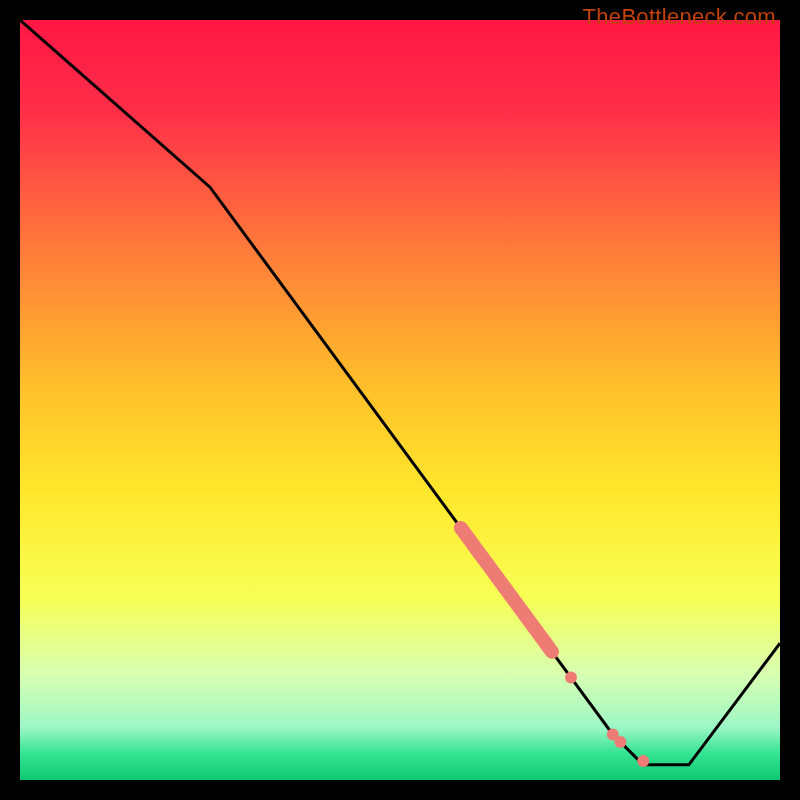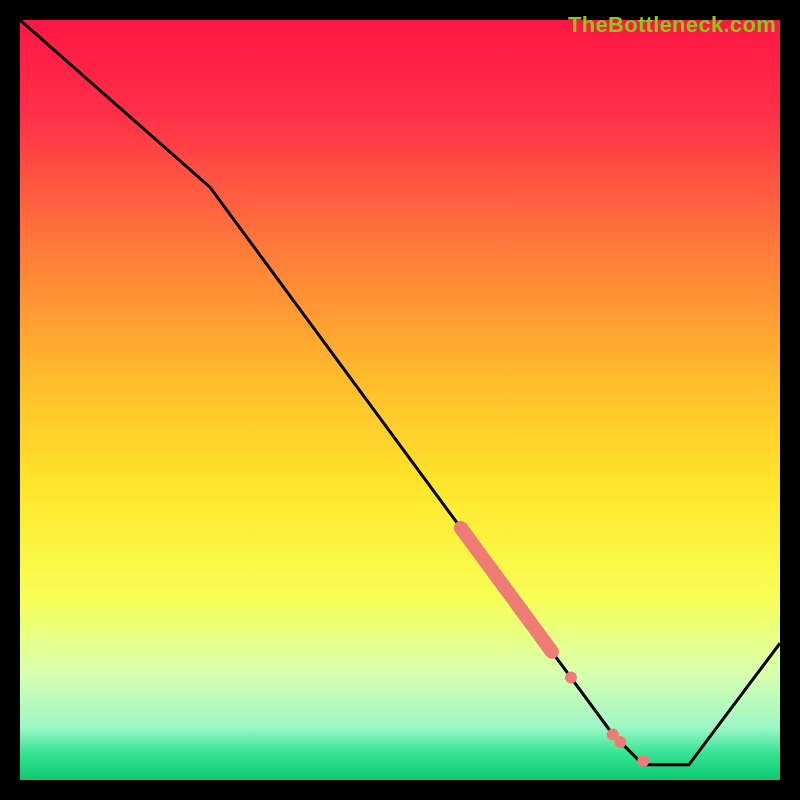--- a/index.html
+++ b/index.html
@@ -20,26 +20,26 @@
   }
   .plot {
     position: absolute;
     left: 20px;
     top: 20px;
     width: 760px;
     height: 760px;
   }
   .watermark {
     position: absolute;
-    top: 12px;
+    top: 4px;
     right: 24px;
     font-family: Arial, Helvetica, sans-serif;
     font-size: 22px;
-    font-weight: 700;
-    color: #84cc16;
+    font-weight: 400;
+    color: #c2410c;
     letter-spacing: 0.3px;
   }
 </style>
 </head>
 <body>
 
 <div class="frame"></div>
 
 <svg class="plot" viewBox="0 0 760 760" preserveAspectRatio="none">
   <defs>

